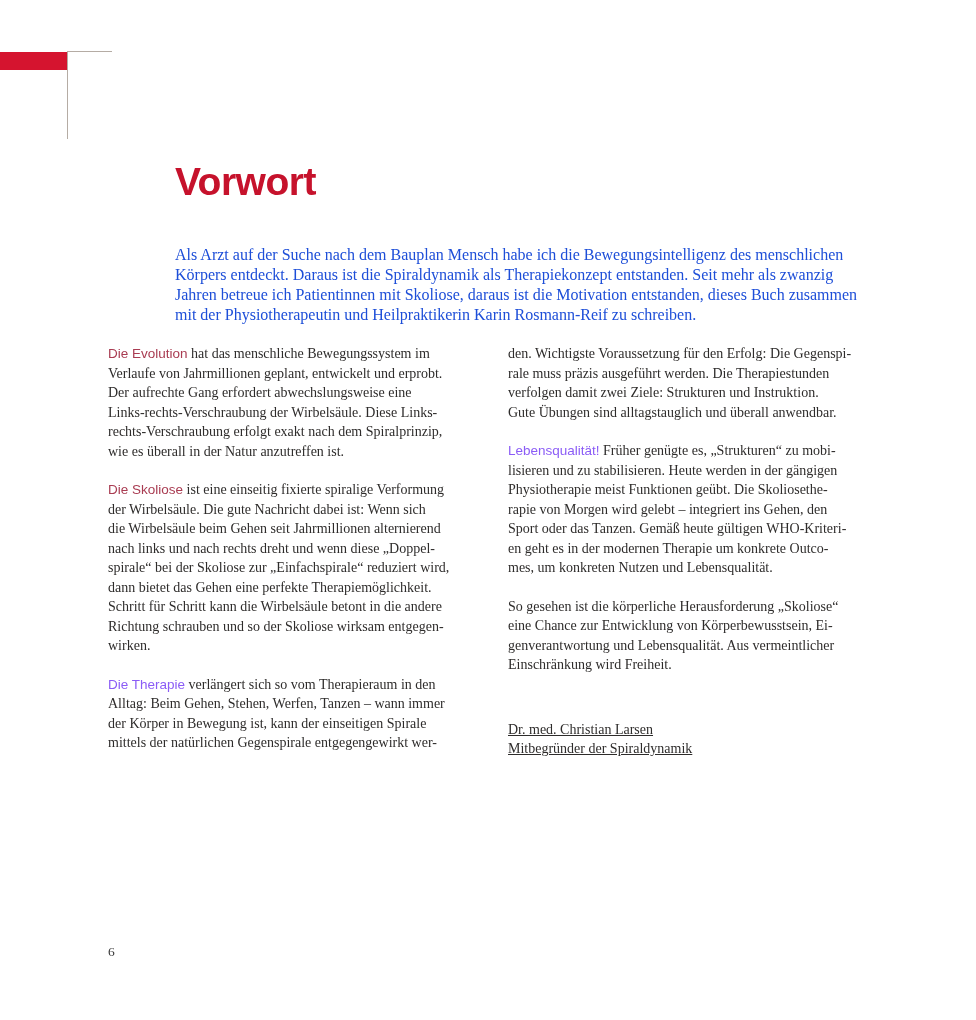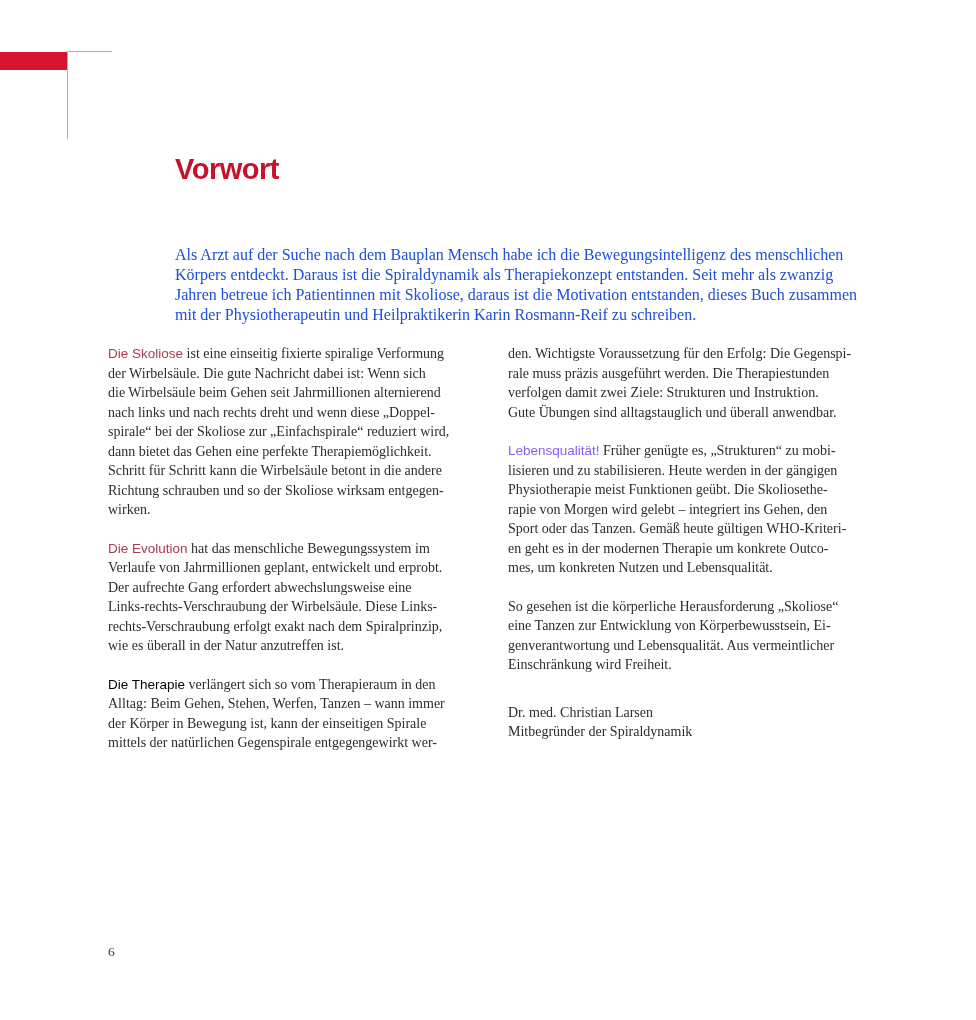--- a/index.html
+++ b/index.html
@@ -29,21 +29,21 @@
   .crop-vline {
     position: absolute;
     left: 67px; top: 51px;
     width: 1px; height: 88px;
   }
   .title {
     position: absolute;
     left: 175px; top: 135px;
     font-family: "Liberation Sans", sans-serif;
     font-weight: bold;
-    font-size: 29px;
+    font-size: 39px;
     letter-spacing: -0.5px;
     line-height: 1.1;
   }
   .intro {
     position: absolute;
     left: 175px; top: 229px;
     width: 712px;
     font-size: 16px;
     line-height: 20px;
     white-space: pre-line;
@@ -59,22 +59,23 @@
   .col-right { left: 508px; }
   .para {
     margin: 0 0 19px 0;
     white-space: pre-line;
   }
   .lead {
     font-family: "Liberation Sans", sans-serif;
     font-size: 13.5px;
   }
   .signature {
-    margin-top: 28px;
+    margin-top: 45px;
     white-space: pre-line;
+    text-decoration: underline;
   }
   .page-number {
     position: absolute;
     left: 108px; top: 944px;
     font-size: 13.5px;
   }
 </style>
 </head>
 <body>
 
@@ -85,55 +86,55 @@
   <div class="crop-vline" style="background: rgb(181, 172, 164);"></div>
 
   <h1 class="title" style="color: rgb(198, 18, 44);">Vorwort</h1>
 
   <p class="intro" style="color: #1d4ed8;">Als Arzt auf der Suche nach dem Bauplan Mensch habe ich die Bewegungsintelligenz des menschlichen
 Körpers entdeckt. Daraus ist die Spiraldynamik als Therapiekonzept entstanden. Seit mehr als zwanzig
 Jahren betreue ich Patientinnen mit Skoliose, daraus ist die Motivation entstanden, dieses Buch zusammen
 mit der Physiotherapeutin und Heilpraktikerin Karin Rosmann-Reif zu schreiben.</p>
 
   <div class="col col-left" style="color: rgb(46, 44, 43);">
+    <p class="para"><span class="lead" style="color: rgb(169, 60, 82);">Die Evolution</span><span> hat das menschliche Bewegungssystem im
+Verlaufe von Jahrmillionen geplant, entwickelt und erprobt.
+Der aufrechte Gang erfordert abwechslungsweise eine
+Links-rechts-Verschraubung der Wirbelsäule. Diese Links-
+rechts-Verschraubung erfolgt exakt nach dem Spiralprinzip,
+wie es überall in der Natur anzutreffen ist.</span></p>
     <p class="para"><span class="lead" style="color: rgb(169, 60, 82);">Die Skoliose</span><span> ist eine einseitig fixierte spiralige Verformung
 der Wirbelsäule. Die gute Nachricht dabei ist: Wenn sich
 die Wirbelsäule beim Gehen seit Jahrmillionen alternierend
 nach links und nach rechts dreht und wenn diese „Doppel-
 spirale“ bei der Skoliose zur „Einfachspirale“ reduziert wird,
 dann bietet das Gehen eine perfekte Therapiemöglichkeit.
 Schritt für Schritt kann die Wirbelsäule betont in die andere
 Richtung schrauben und so der Skoliose wirksam entgegen-
 wirken.</span></p>
-    <p class="para"><span class="lead" style="color: rgb(169, 60, 82);">Die Evolution</span><span> hat das menschliche Bewegungssystem im
-Verlaufe von Jahrmillionen geplant, entwickelt und erprobt.
-Der aufrechte Gang erfordert abwechslungsweise eine
-Links-rechts-Verschraubung der Wirbelsäule. Diese Links-
-rechts-Verschraubung erfolgt exakt nach dem Spiralprinzip,
-wie es überall in der Natur anzutreffen ist.</span></p>
-    <p class="para"><span class="lead" style="color: #000000;">Die Therapie</span><span> verlängert sich so vom Therapieraum in den
+    <p class="para"><span class="lead" style="color: #8b5cf6;">Die Therapie</span><span> verlängert sich so vom Therapieraum in den
 Alltag: Beim Gehen, Stehen, Werfen, Tanzen – wann immer
 der Körper in Bewegung ist, kann der einseitigen Spirale
 mittels der natürlichen Gegenspirale entgegengewirkt wer-</span></p>
   </div>
 
   <div class="col col-right" style="color: rgb(46, 44, 43);">
     <p class="para"><span class="lead" style="color: rgb(169, 60, 82);"></span><span>den. Wichtigste Voraussetzung für den Erfolg: Die Gegenspi-
 rale muss präzis ausgeführt werden. Die Therapiestunden
 verfolgen damit zwei Ziele: Strukturen und Instruktion.
 Gute Übungen sind alltagstauglich und überall anwendbar.</span></p>
     <p class="para"><span class="lead" style="color: #8b5cf6;">Lebensqualität!</span><span> Früher genügte es, „Strukturen“ zu mobi-
 lisieren und zu stabilisieren. Heute werden in der gängigen
 Physiotherapie meist Funktionen geübt. Die Skoliosethe-
 rapie von Morgen wird gelebt – integriert ins Gehen, den
 Sport oder das Tanzen. Gemäß heute gültigen WHO-Kriteri-
 en geht es in der modernen Therapie um konkrete Outco-
 mes, um konkreten Nutzen und Lebensqualität.</span></p>
     <p class="para"><span class="lead" style="color: rgb(169, 60, 82);"></span><span>So gesehen ist die körperliche Herausforderung „Skoliose“
-eine Tanzen zur Entwicklung von Körperbewusstsein, Ei-
+eine Chance zur Entwicklung von Körperbewusstsein, Ei-
 genverantwortung und Lebensqualität. Aus vermeintlicher
 Einschränkung wird Freiheit.</span></p>
     <p class="para signature">Dr. med. Christian Larsen
 Mitbegründer der Spiraldynamik</p>
   </div>
 
   <div class="page-number" style="color: rgb(58, 58, 58);">6</div>
 
 </div>
 

